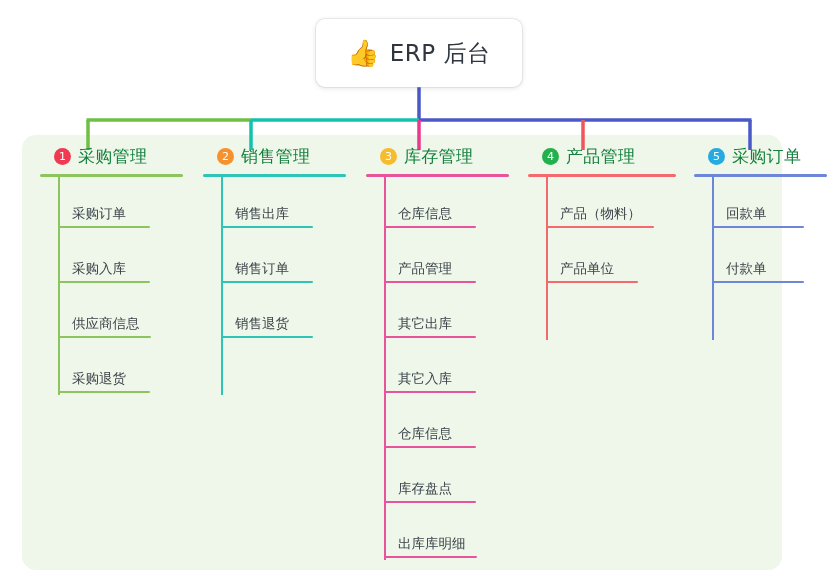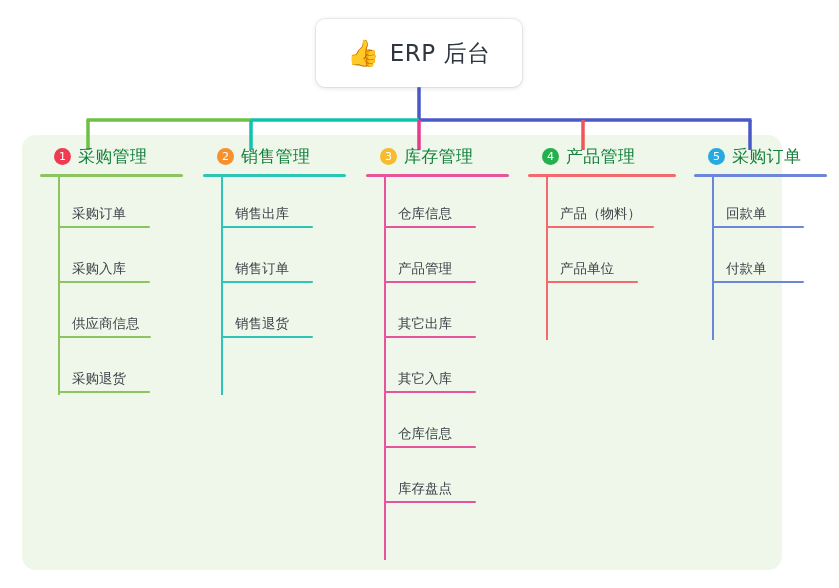--- a/index.html
+++ b/index.html
@@ -235,20 +235,24 @@
             <div class="leaf-underline" style="background: rgb(232, 84, 156); width: 92px;"></div>
           </div>
           <div class="leaf">
             <span class="leaf-label">仓库信息</span>
             <div class="leaf-underline" style="background: rgb(232, 84, 156); width: 92px;"></div>
           </div>
           <div class="leaf">
             <span class="leaf-label">库存盘点</span>
             <div class="leaf-underline" style="background: rgb(232, 84, 156); width: 92px;"></div>
           </div>
+          <div class="leaf">
+            <span class="leaf-label">出库库明细</span>
+            <div class="leaf-underline" style="background: rgb(232, 84, 156); width: 93px;"></div>
+          </div>
         </div>
       </div>
       <div class="column" style="left: 528px; width: 155px;">
         <div class="col-head">
           <span class="badge" style="background: rgb(34, 177, 76);">4</span>
           <span class="col-title">产品管理</span>
         </div>
         <div class="col-rule" style="background: rgb(244, 105, 109); width: 148px;"></div>
         <div class="leaves">
           <div class="spine" style="background: rgb(244, 105, 109); height: 163px;"></div>

